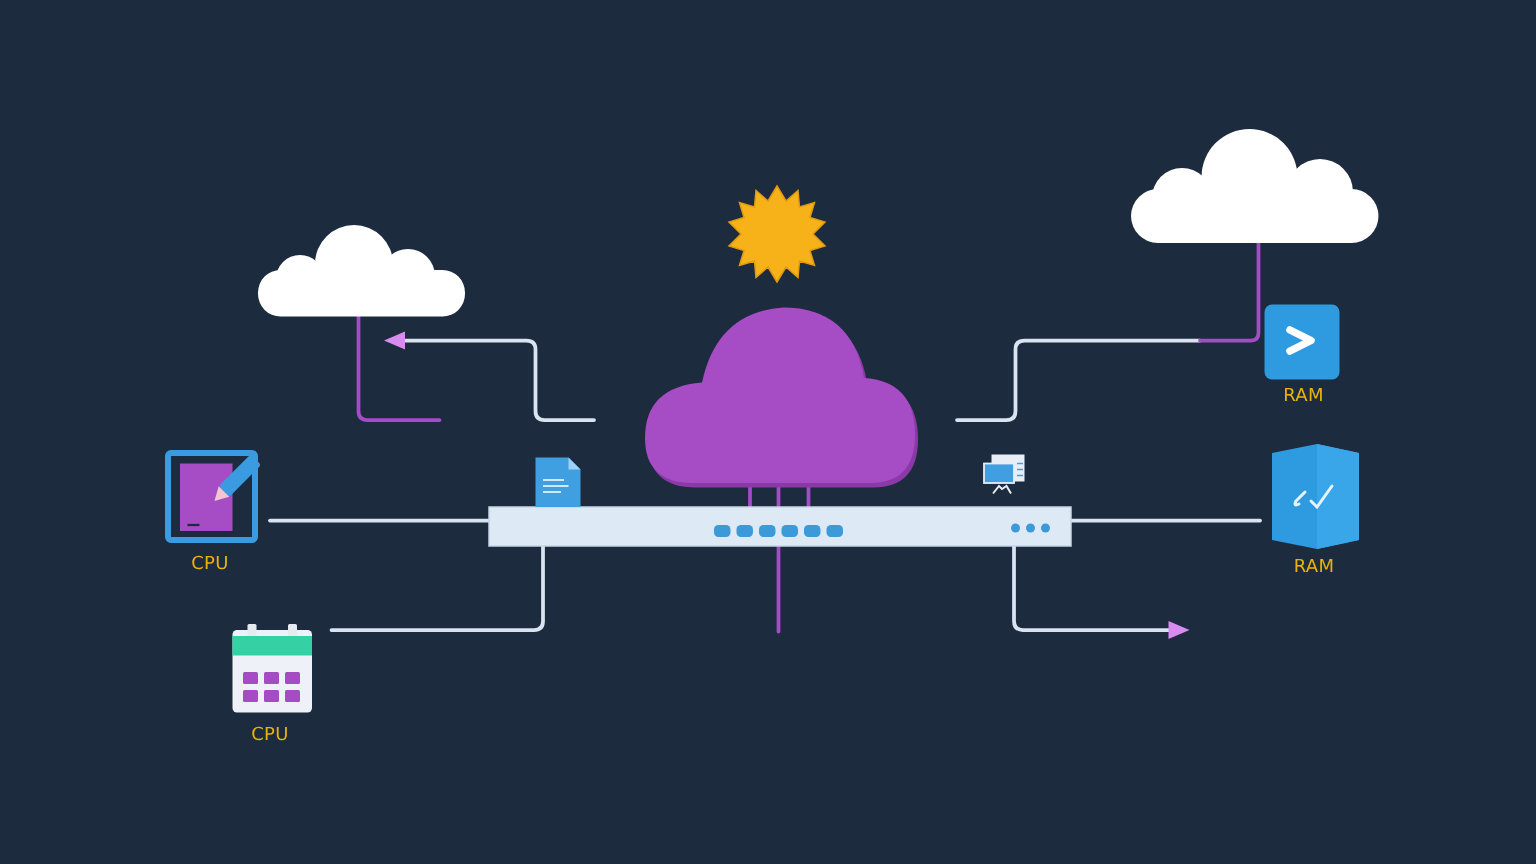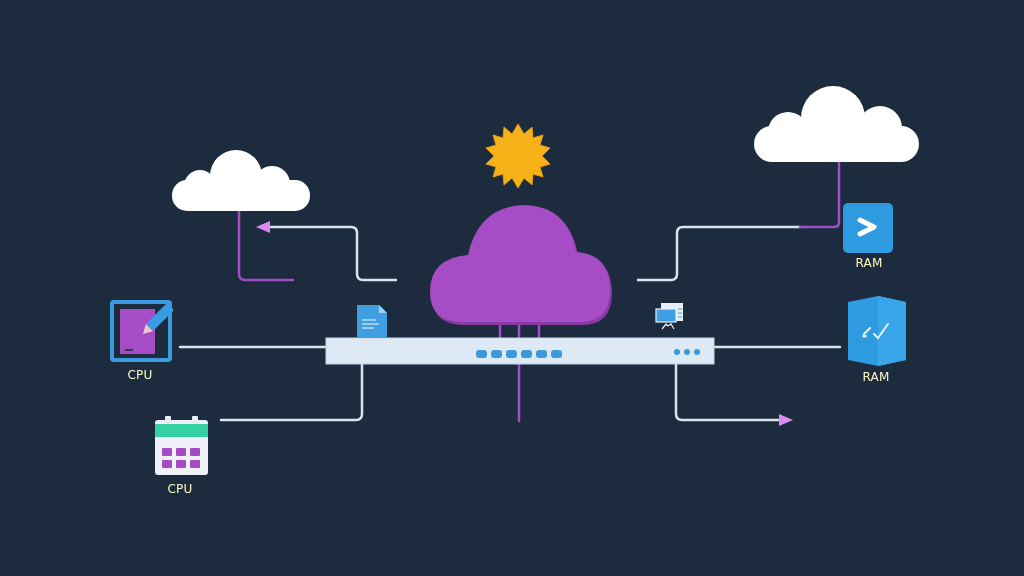--- a/index.html
+++ b/index.html
@@ -4,21 +4,21 @@
 <style>
   html, body { margin: 0; padding: 0; }
   body {
     width: 1024px; height: 576px; overflow: hidden;
     background: #1d2b3e;
     font-family: "DejaVu Sans", sans-serif;
     position: relative;
   }
   #canvas { position: absolute; left: 0; top: 0; width: 1024px; height: 576px; }
   .label {
-    position: absolute; color: #fef9c3; font-size: 12px;
+    position: absolute; color: #eab308; font-size: 12px;
     text-align: center; width: 80px; letter-spacing: 0.2px;
   }
 </style>
 </head>
 <body>
 
 <svg id="canvas" width="1024" height="576" viewBox="0 0 1024 576">
 
   <g fill="none" stroke-linecap="round" stroke-linejoin="round">
 

